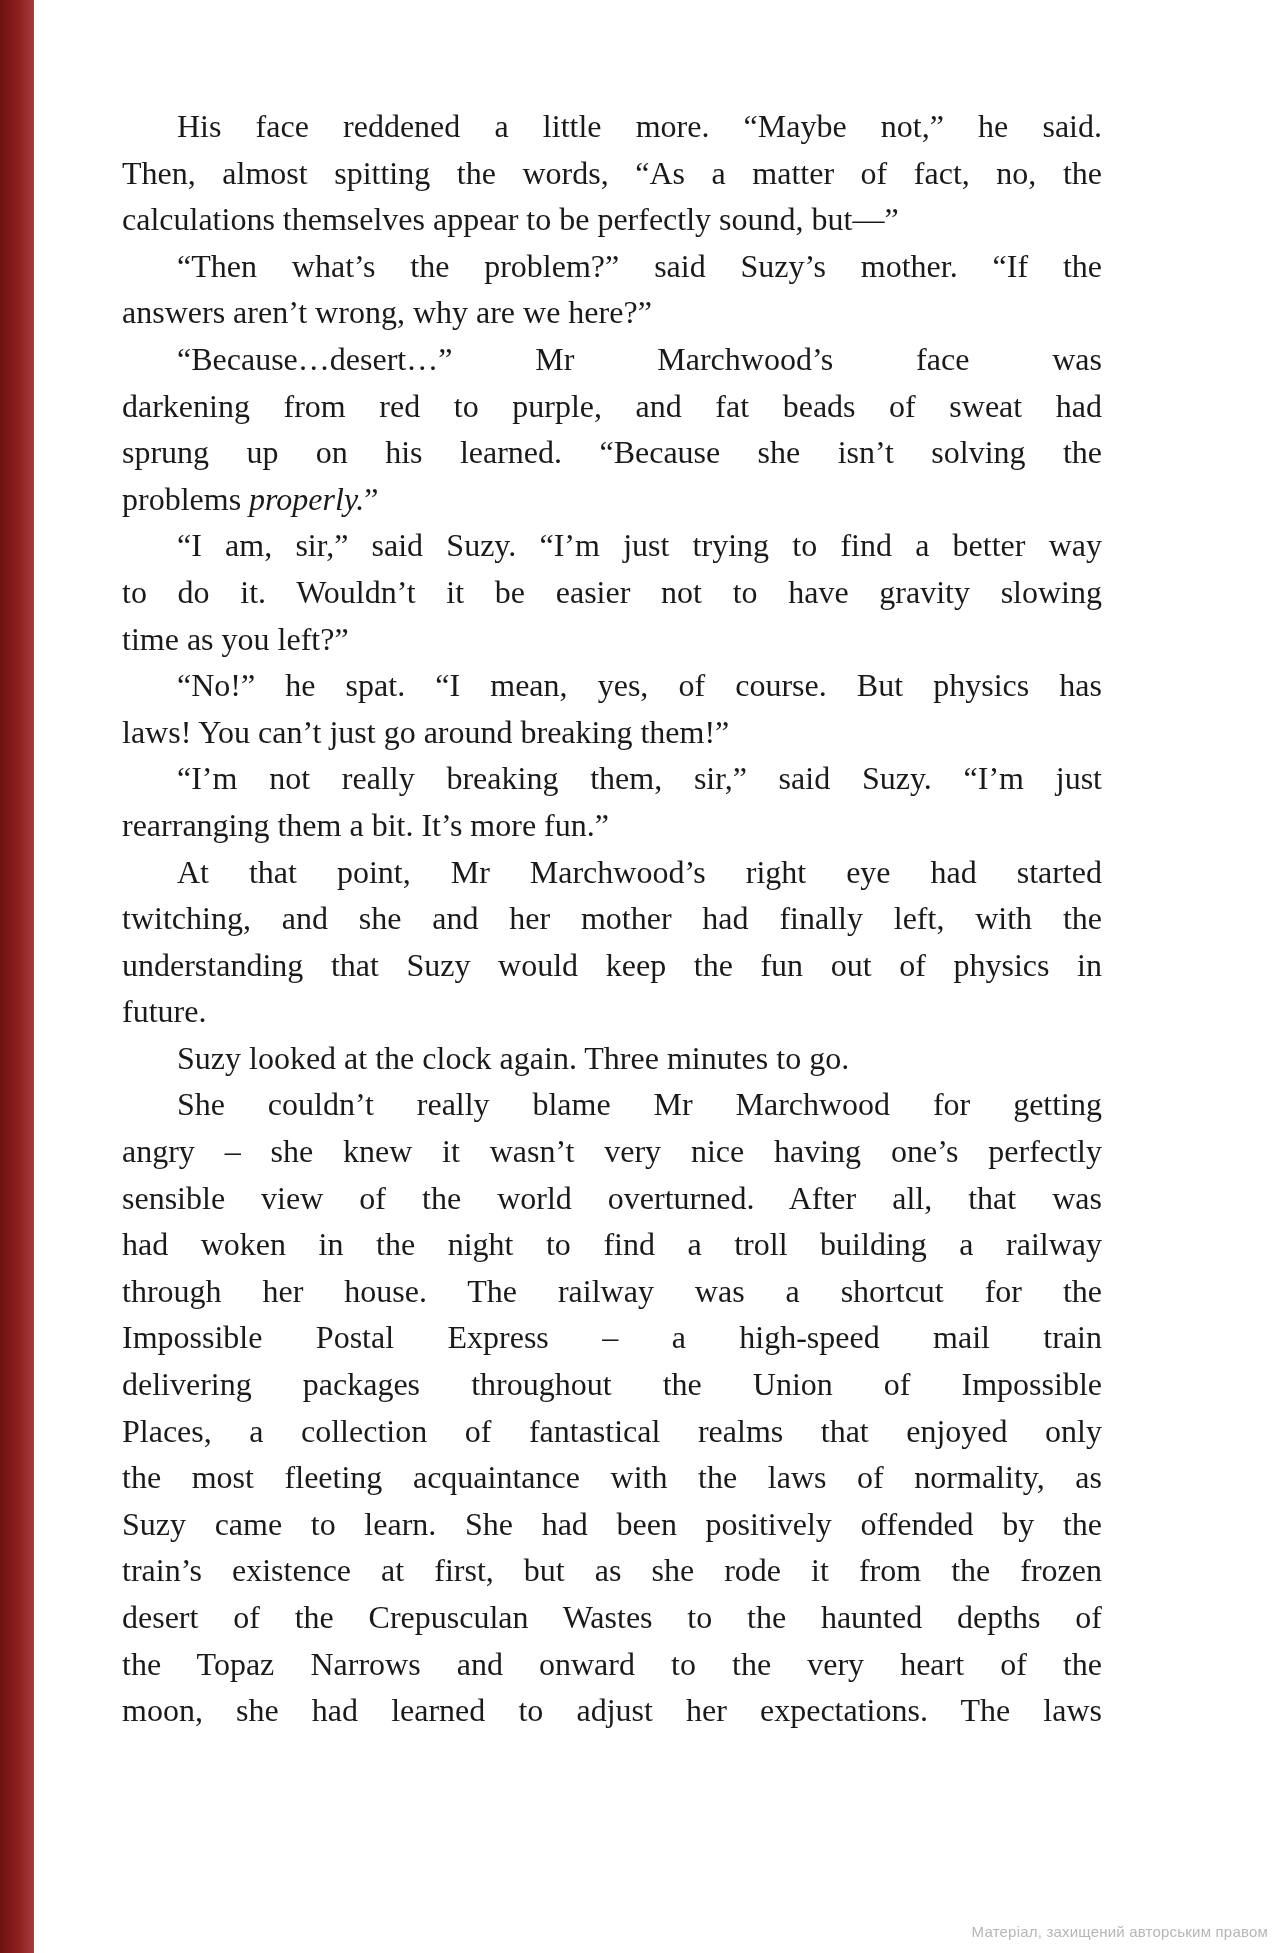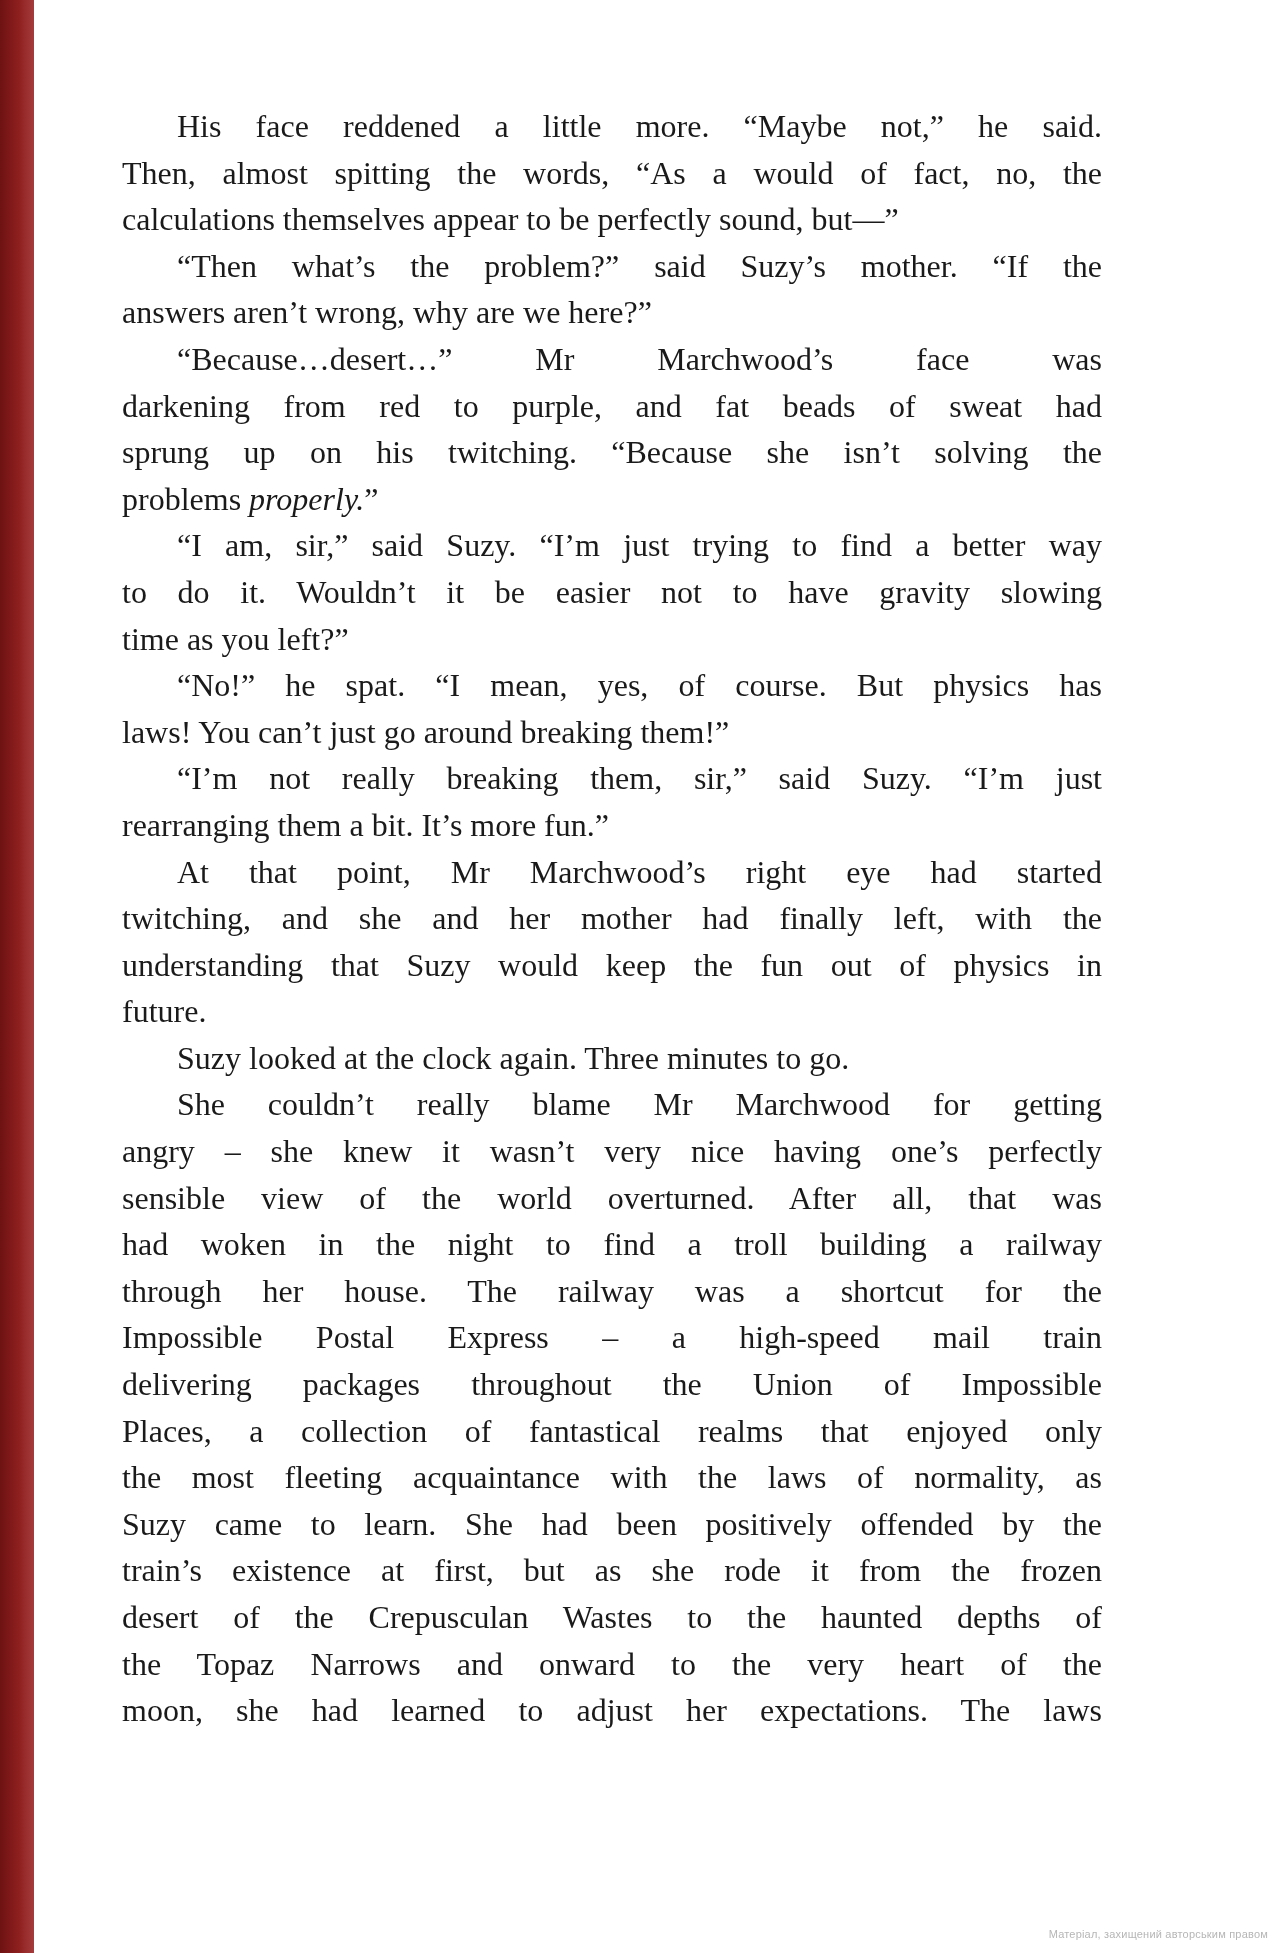--- a/index.html
+++ b/index.html
@@ -45,44 +45,44 @@
     text-indent: 55px;
   }
   .line em {
     font-style: italic;
   }
   .watermark {
     position: absolute;
     right: 12px;
     bottom: 13px;
     font-family: "Liberation Sans", sans-serif;
-    font-size: 11px;
+    font-size: 15px;
     color: var(--watermark, #b6b6b6);
     letter-spacing: 0.2px;
   }
 </style>
 </head>
 <body>
 
 <div class="page" style="--ink: #1a1a1a; --spine-dark: #6e1212; --spine-mid: #8e1f1f; --spine-light: #a63c3c; --watermark: #b6b6b6; background: rgb(255, 255, 255);">
   <div class="spine"></div>
   <main class="text-block" id="text-block">
       <div class="paragraph">
         <div class="line indent">His face reddened a little more. “Maybe not,” he said.</div>
-        <div class="line">Then, almost spitting the words, “As a would of fact, no, the</div>
+        <div class="line">Then, almost spitting the words, “As a matter of fact, no, the</div>
         <div class="line last">calculations themselves appear to be perfectly sound, but—”</div>
       </div>
       <div class="paragraph">
         <div class="line indent">“Then what’s the problem?” said Suzy’s mother. “If the</div>
         <div class="line last">answers aren’t wrong, why are we here?”</div>
       </div>
       <div class="paragraph">
         <div class="line indent">“Because…desert…” Mr Marchwood’s face was</div>
         <div class="line">darkening from red to purple, and fat beads of sweat had</div>
-        <div class="line">sprung up on his twitching. “Because she isn’t solving the</div>
+        <div class="line">sprung up on his learned. “Because she isn’t solving the</div>
         <div class="line last"><span>problems </span><em>properly.</em><span>”</span></div>
       </div>
       <div class="paragraph">
         <div class="line indent">“I am, sir,” said Suzy. “I’m just trying to find a better way</div>
         <div class="line">to do it. Wouldn’t it be easier not to have gravity slowing</div>
         <div class="line last">time as you left?”</div>
       </div>
       <div class="paragraph">
         <div class="line indent">“No!” he spat. “I mean, yes, of course. But physics has</div>
         <div class="line last">laws! You can’t just go around breaking them!”</div>

